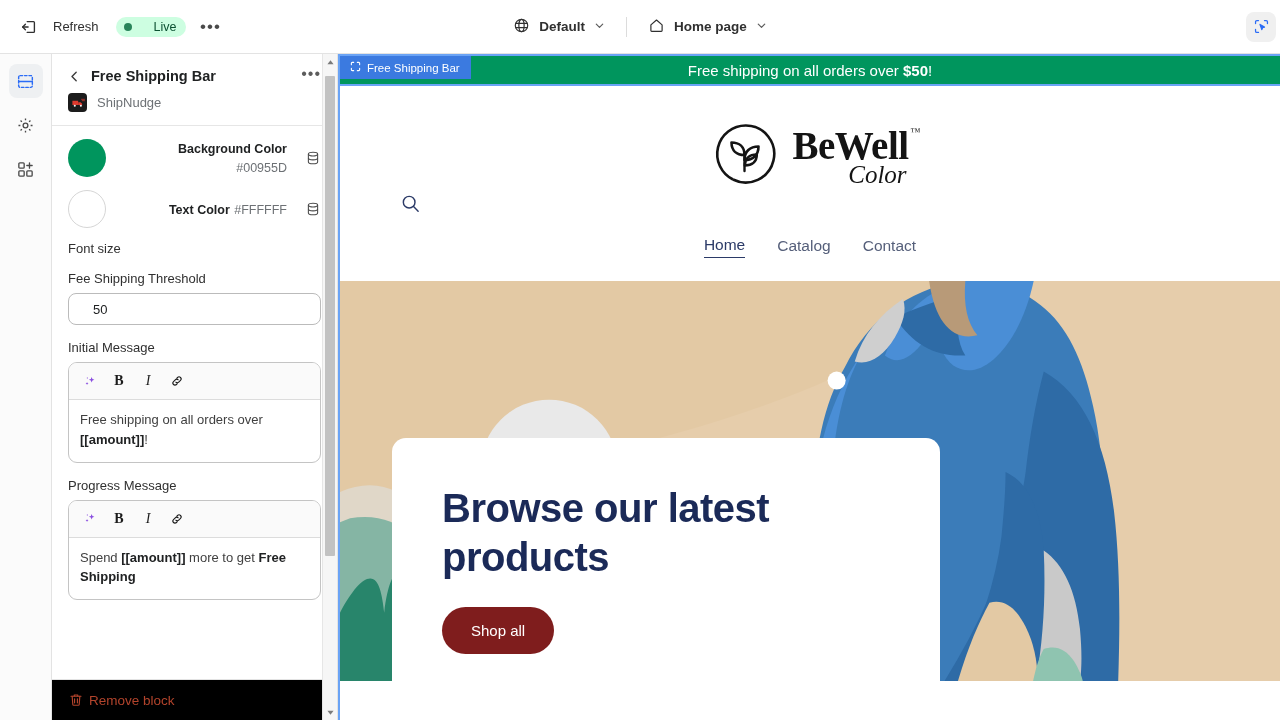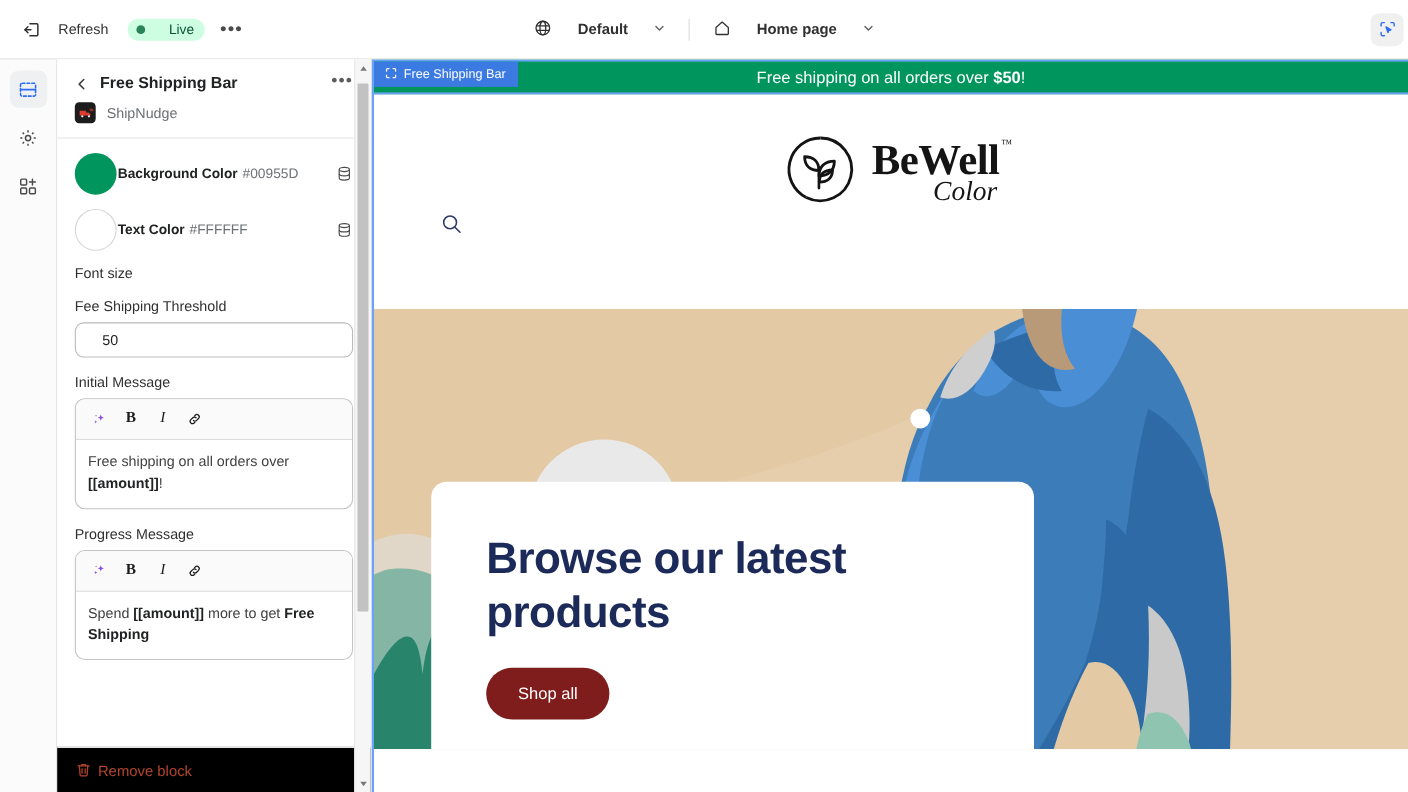--- a/index.html
+++ b/index.html
@@ -41,21 +41,21 @@
     display: flex; align-items: center; justify-content: center;
     color: #4a4a4a; font-size: 17px; letter-spacing: 1px; line-height: 0;
   }
   .topbar-center {
     position: absolute; left: 0; right: 0; top: 0; bottom: 0;
     display: flex; align-items: center; justify-content: center; gap: 0px;
     pointer-events: none;
   }
   .tb-sel {
     pointer-events: auto;
-    display: inline-flex; align-items: center; gap: 23px;
+    display: inline-flex; align-items: center; gap: 9px;
     font-size: 13.5px; color: #303030; font-weight: 600;
     padding: 6px 9px; border-radius: 7px;
   }
   .tb-sel .chev { color: #5c5c5c; }
   .tb-divider { width: 1px; height: 20px; background: #dcdcdc; margin: 0 12px; }
   .topbar-right {
     margin-left: auto; padding-right: 4px; display: flex; align-items: center;
   }
   .sel-tool {
     width: 30px; height: 30px; border-radius: 8px; background: #f0f0f0;
@@ -99,21 +99,21 @@
   .panel-sep { height: 1px; background: #e6e6e6; }
 
   .panel-scroll {
     flex: 1; overflow: hidden; position: relative;
     padding: 13px 16px 10px 16px;
   }
   .field-label {
     font-size: 13px; color: #303030; margin-bottom: 7px; display: block;
   }
 
-  .color-row { display: flex; align-items: center; gap: 1px; margin-bottom: 13px; }
+  .color-row { display: flex; align-items: center; gap: 18px; margin-bottom: 13px; text-align: right; }
   .swatch { width: 38px; height: 38px; border-radius: 50%; flex: none; }
   .swatch.outlined { border: 1px solid #d6d6d6; }
   .color-meta { flex: 1; }
   .color-name { font-size: 12.5px; font-weight: 700; color: #202223; line-height: 1.35; }
   .color-val { font-size: 12.5px; color: #6d7175; line-height: 1.35; }
   .db-icon { color: #4a4a4a; display: flex; align-items: center; }
 
   .slider-row { display: flex; align-items: center; gap: 10px; margin-bottom: 15px; }
   .slider { position: relative; flex: 1; height: 16px; display: flex; align-items: center; }
   .slider-fill { position: absolute; left: 0; width: 22px; height: 4px; border-radius: 2px; background: #1c1c1c; }
@@ -511,20 +511,25 @@
                 <path d="M33.5 41c8.5 0 14-5 14-13.5-8.5 0-14 5-14 13.5z" stroke-linejoin="round"></path>
                 <path d="M33.8 46.5c7.5 0 12-4 12-11-7.5 0-12 4-12 11z" stroke-linejoin="round"></path>
               </svg>
             </span>
             <span class="logo-text">
               <span class="logo-bewell"><span>BeWell</span><sup class="logo-tm">™</sup></span>
               <span class="logo-report">Color</span>
             </span>
           </div>
 
+          <div class="store-nav">
+            <span class="nav-link active">Home</span>
+            <span class="nav-link">Catalog</span>
+            <span class="nav-link">Contact</span>
+          </div>
         </div>
 
         <div class="hero">
           <svg width="100%" height="400" viewBox="0 0 935 400" preserveAspectRatio="xMinYMin slice" style="position:absolute;left:0;top:0">
             <rect x="0" y="0" width="935" height="400" fill="#e3c9a4"></rect>
             <path d="M935 0H640c-60 60-160 110-300 150-120 34-250 60-340 70v180h935z" fill="#e6cdab"></path>
             <circle cx="208" cy="186" r="68" fill="#e9e9e9"></circle>
             <path d="M0 210c30-14 60-6 78 18 16 22 12 52-8 80-14 20-40 38-70 50V210z" fill="#e0d7c8"></path>
             <path d="M10 236c44-8 78 20 84 66 4 32-8 66-34 98H0V240z" fill="#85b5a4"></path>
             <path d="M0 330c12-22 22-34 30-34 9 0 12 16 14 34 3-28 10-44 19-44 10 0 16 20 19 48 2 22 2 44 0 66H0z" fill="#28856b"></path>

